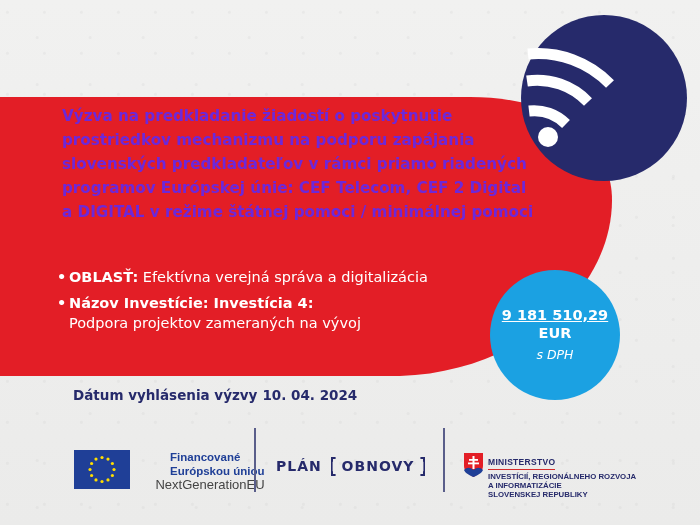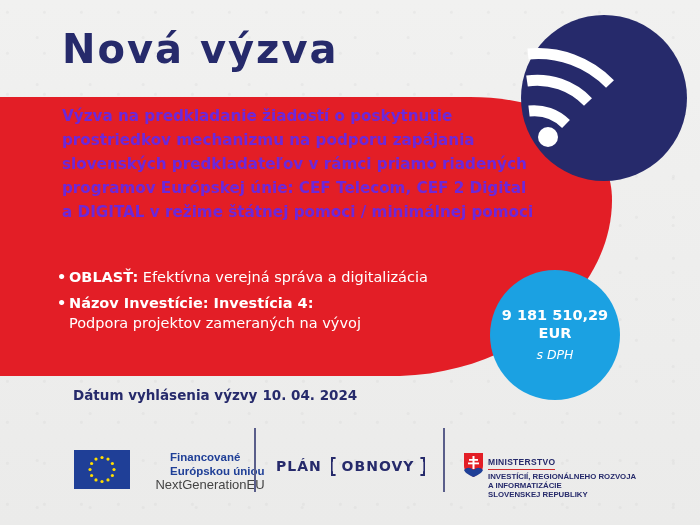--- a/index.html
+++ b/index.html
@@ -45,21 +45,21 @@
   .bullet .dot { position: absolute; left: 0; top: 0; font-weight: bold; }
   .bullet b { font-weight: bold; }
   .bullet .sub { display: block; }
   .amount-circle {
     position: absolute; left: 490px; top: 270px; width: 130px; height: 130px;
     border-radius: 50%; background: #1ba1e2;
     display: flex; flex-direction: column; align-items: center; justify-content: center;
     color: #ffffff; text-align: center;
     font-family: "DejaVu Sans", sans-serif;
   }
-  .amount-value { font-weight: bold; font-size: 14.5px; line-height: 18px; white-space: nowrap; }
+  .amount-value { font-weight: bold; font-size: 14.5px; line-height: 18px; white-space: nowrap; text-decoration: underline; }
   .amount-currency { font-weight: bold; font-size: 14.5px; line-height: 18px; }
   .amount-note { font-style: italic; font-size: 12.5px; line-height: 18px; margin-top: 4px; }
   .date-line {
     position: absolute; left: 73px; top: 387px;
     color: #262a6b; font-weight: bold; font-size: 13.5px;
     font-family: "DejaVu Sans", sans-serif;
   }
   .date-line .label { margin-right: 5px; }
   .logos { position: absolute; left: 0; top: 420px; width: 700px; height: 80px; }
   .divider { position: absolute; top: 8px; width: 2px; height: 64px; background: #5a5e8a; }
@@ -85,21 +85,20 @@
     border-bottom: 1.5px solid #d42b2b; padding-bottom: 2px; margin-bottom: 2px;
   }
   .min-text .row { display: block; color: #262a6b; font-weight: bold; font-size: 7.8px; line-height: 9px; white-space: nowrap; }
 </style>
 </head>
 <body>
 
 <div class="canvas">
   <div class="bg-texture"></div>
 
-  <h1 class="title">Nová výzva</h1>
 
   <svg class="red-shape" viewBox="0 0 700 525" width="700" height="525">
     <path d="M0 97 L470 97 C 570 97, 612 150, 612 200 C 612 290, 520 372, 400 376 L 0 376 Z" fill="#e31e26"></path>
   </svg>
 
   <svg class="navy-circle" viewBox="0 0 168 168" width="168" height="168">
     <circle cx="84" cy="84" r="83" fill="#262a6b"></circle>
     <g fill="none" stroke="#ffffff" stroke-width="11" stroke-linecap="butt">
       <path d="M 8 40 A 100 100 0 0 1 90 70"></path>
       <path d="M 7 67 A 70 70 0 0 1 68 88"></path>

